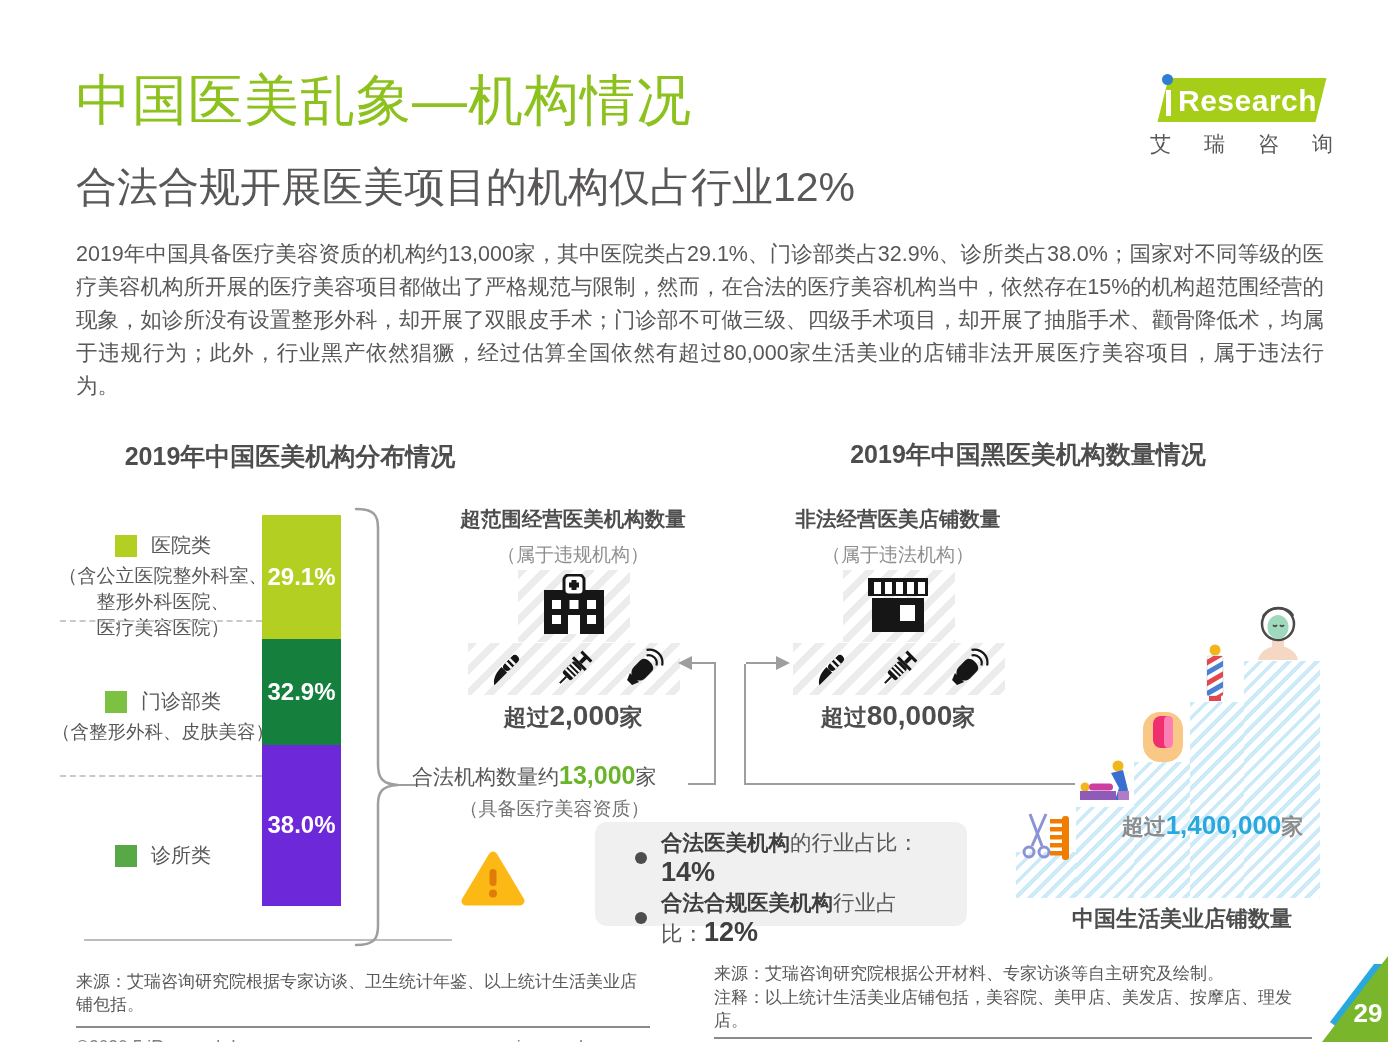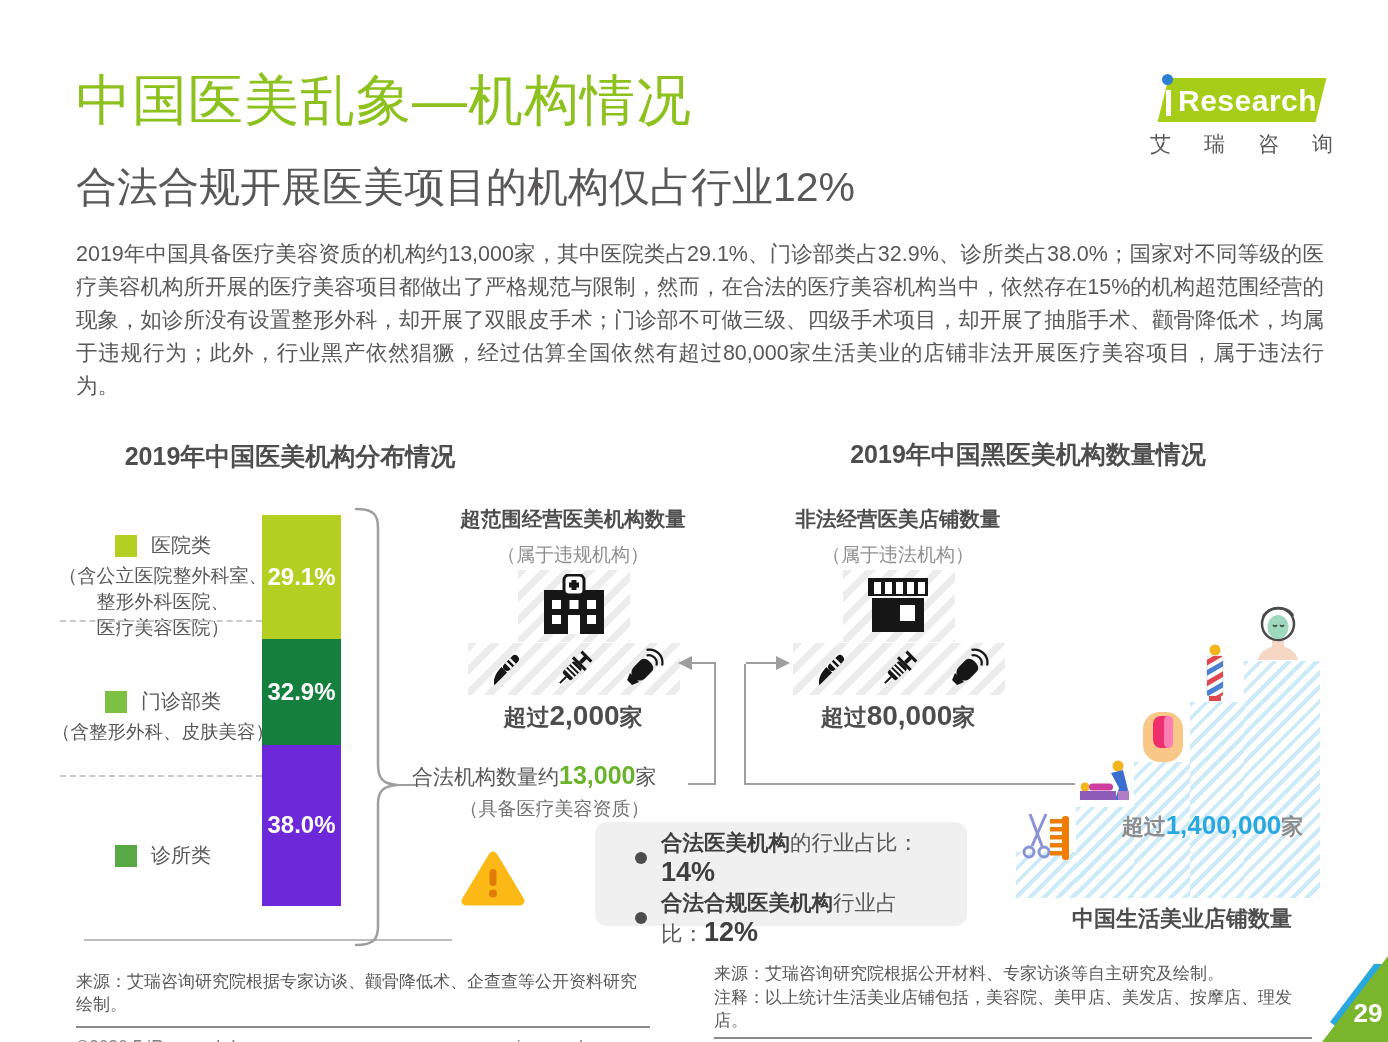--- a/index.html
+++ b/index.html
@@ -340,21 +340,21 @@
     <path d="M21,23 q2,2.5 4,0" fill="none" stroke="#4a4a4a" stroke-width="1.8"></path>
     <path d="M28,23 q2,2.5 4,0" fill="none" stroke="#4a4a4a" stroke-width="1.8"></path>
   </svg>
 
   <div class="abs lb-count">
     <span class="t">超过</span><span class="n">1,400,000</span><span class="t">家</span>
   </div>
   <div class="abs lb-caption">中国生活美业店铺数量</div>
 
   <div class="abs footer" style="left:76px; top:970px; width:574px;">
-    <div>来源：艾瑞咨询研究院根据专家访谈、颧骨降低术、企查查等公开资料研究绘制。</div>
+    <div>来源：艾瑞咨询研究院根据专家访谈、卫生统计年鉴、以上统计生活美业店铺包括。</div>
     <div class="f-div"></div>
     <div class="f-row">
       <span>©2020.5 iResearch Inc.</span>
       <span>www.iresearch.com.cn</span>
     </div>
   </div>
 
   <div class="abs footer" style="left:714px; top:962px; width:598px;">
     <div>来源：艾瑞咨询研究院根据公开材料、专家访谈等自主研究及绘制。</div>
     <div style="margin-top:1px;">注释：以上统计生活美业店铺包括，美容院、美甲店、美发店、按摩店、理发店。</div>

